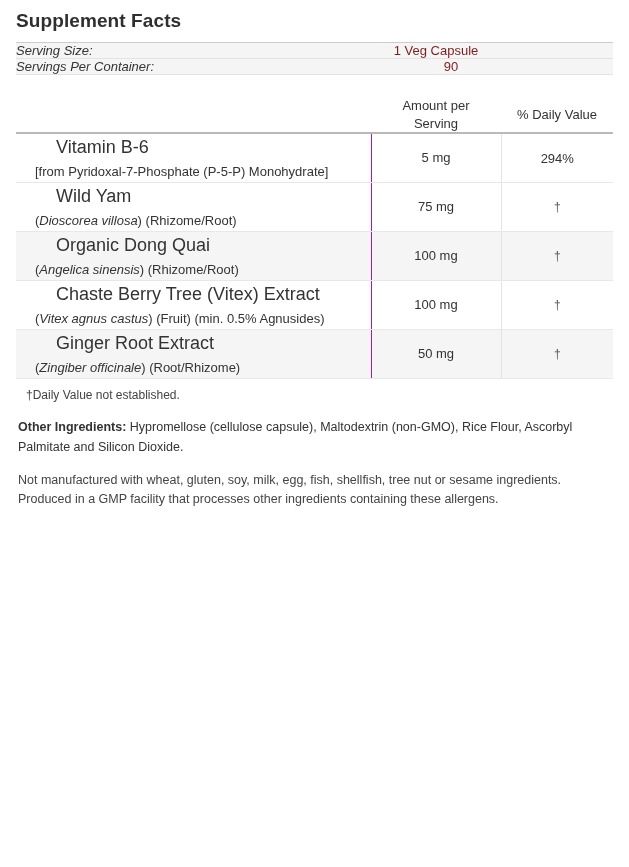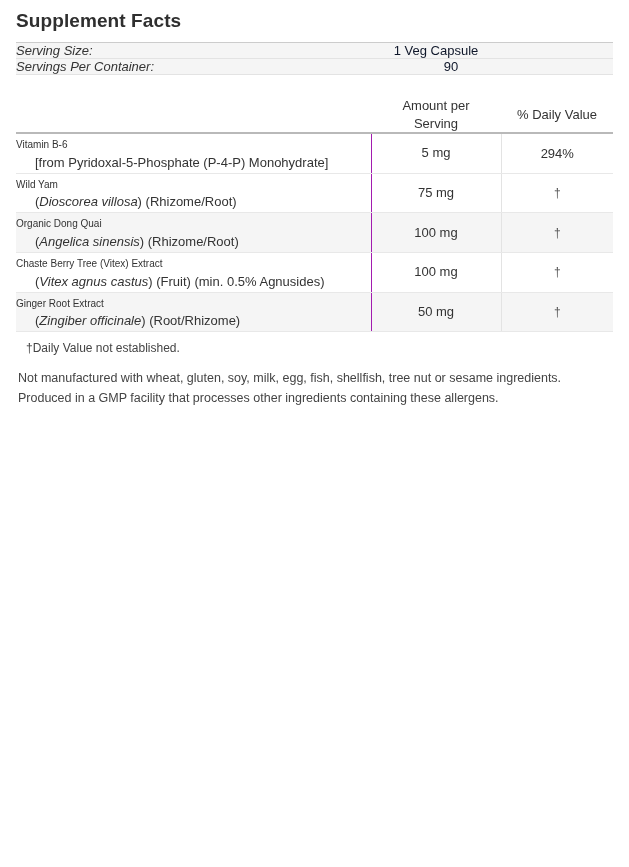--- a/index.html
+++ b/index.html
@@ -46,40 +46,41 @@
   }
   .cell-label {
     font-size: 13px;
     padding: 9px 0 9px 10px;
     color: #333333;
     font-style: italic;
   }
   .cell-value {
     font-size: 13px;
     text-align: center;
-    color: #0f172a;
+    color: #7f1d1d;
     padding: 9px 4px;
   }
   .serving-row td {
     height: 14px;
   }
   .hdr-row td {
     font-size: 13px;
     color: #333333;
     text-align: center;
     padding: 10px 4px 8px 4px;
     line-height: 1.35;
   }
   .thick-rule {
     border-top: 2px solid #b9b9b9;
   }
   .nutrient-name {
-    font-size: 10px;
-    color: #333333;
-    line-height: 1.55;
+    font-size: 18px;
+    color: #333333;
+    line-height: 1.55;
+    margin-left: 40px;
   }
   .nutrient-sub {
     font-size: 13px;
     color: #333333;
     line-height: 1.55;
     padding-left: 19px;
     display: block;
   }
   .nutrient-cell {
     padding: 10px 8px 10px 10px;
@@ -161,21 +162,21 @@
       <td style="width:112px">% Daily Value</td>
     </tr>
 
     <tr class="thick-rule">
       <td colspan="3" style="height:0"></td>
     </tr>
 
     <tr class="row-div">
       <td class="nutrient-cell">
         <span class="nutrient-name">Vitamin B-6</span>
-        <span class="nutrient-sub">[from Pyridoxal-5-Phosphate (P-4-P) Monohydrate]</span>
+        <span class="nutrient-sub">[from Pyridoxal-7-Phosphate (P-5-P) Monohydrate]</span>
       </td>
       <td class="amt-cell">5 mg</td>
       <td class="dv-cell">294%</td>
     </tr>
 
 
     <tr class="row-div">
       <td class="nutrient-cell">
         <span class="nutrient-name">Wild Yam</span>
         <span class="nutrient-sub"><span>(</span><em>Dioscorea villosa</em><span>) (Rhizome/Root)</span></span>
@@ -209,16 +210,19 @@
       </td>
       <td class="amt-cell">50 mg</td>
       <td class="dv-cell dagger">†</td>
     </tr>
 
   </tbody>
     </table>
 
   <div class="footnote">†Daily Value not established.</div>
 
+  <div class="other-ing">
+    <b>Other Ingredients:</b><span> Hypromellose (cellulose capsule), Maltodextrin (non-GMO), Rice Flour, Ascorbyl Palmitate and Silicon Dioxide.</span>
+  </div>
 
   <div class="allergen">Not manufactured with wheat, gluten, soy, milk, egg, fish, shellfish, tree nut or sesame ingredients. Produced in a GMP facility that processes other ingredients containing these allergens.</div>
 
 </div>
 
 </body></html>

